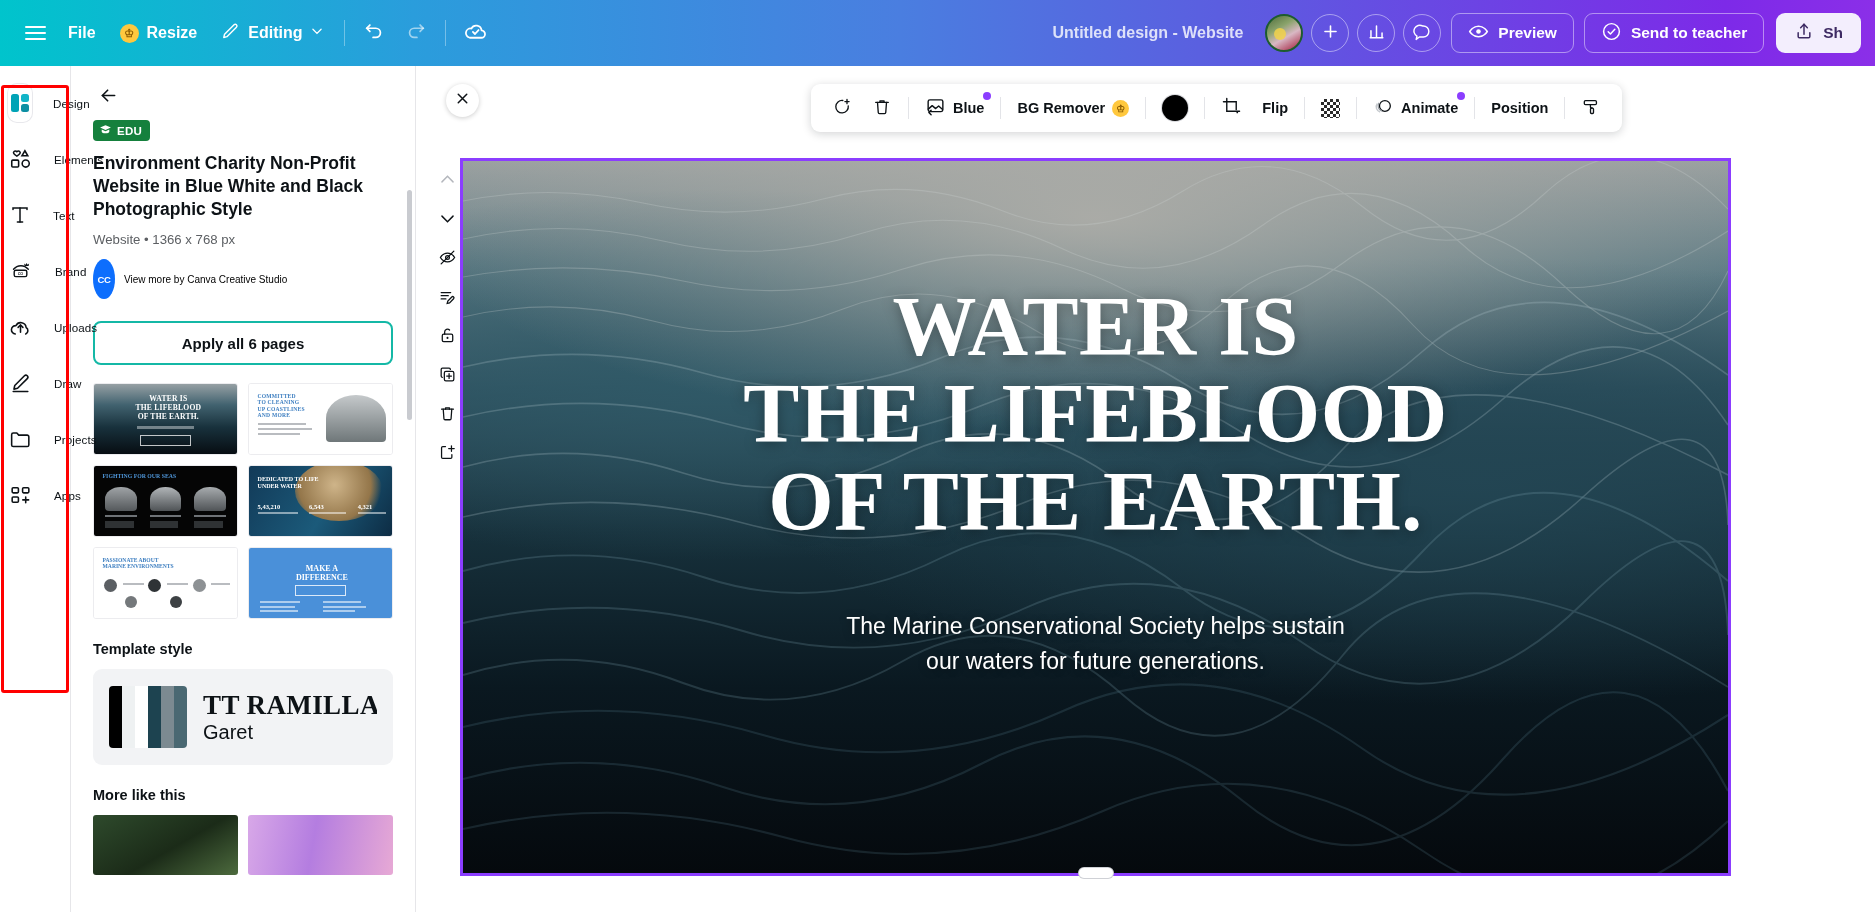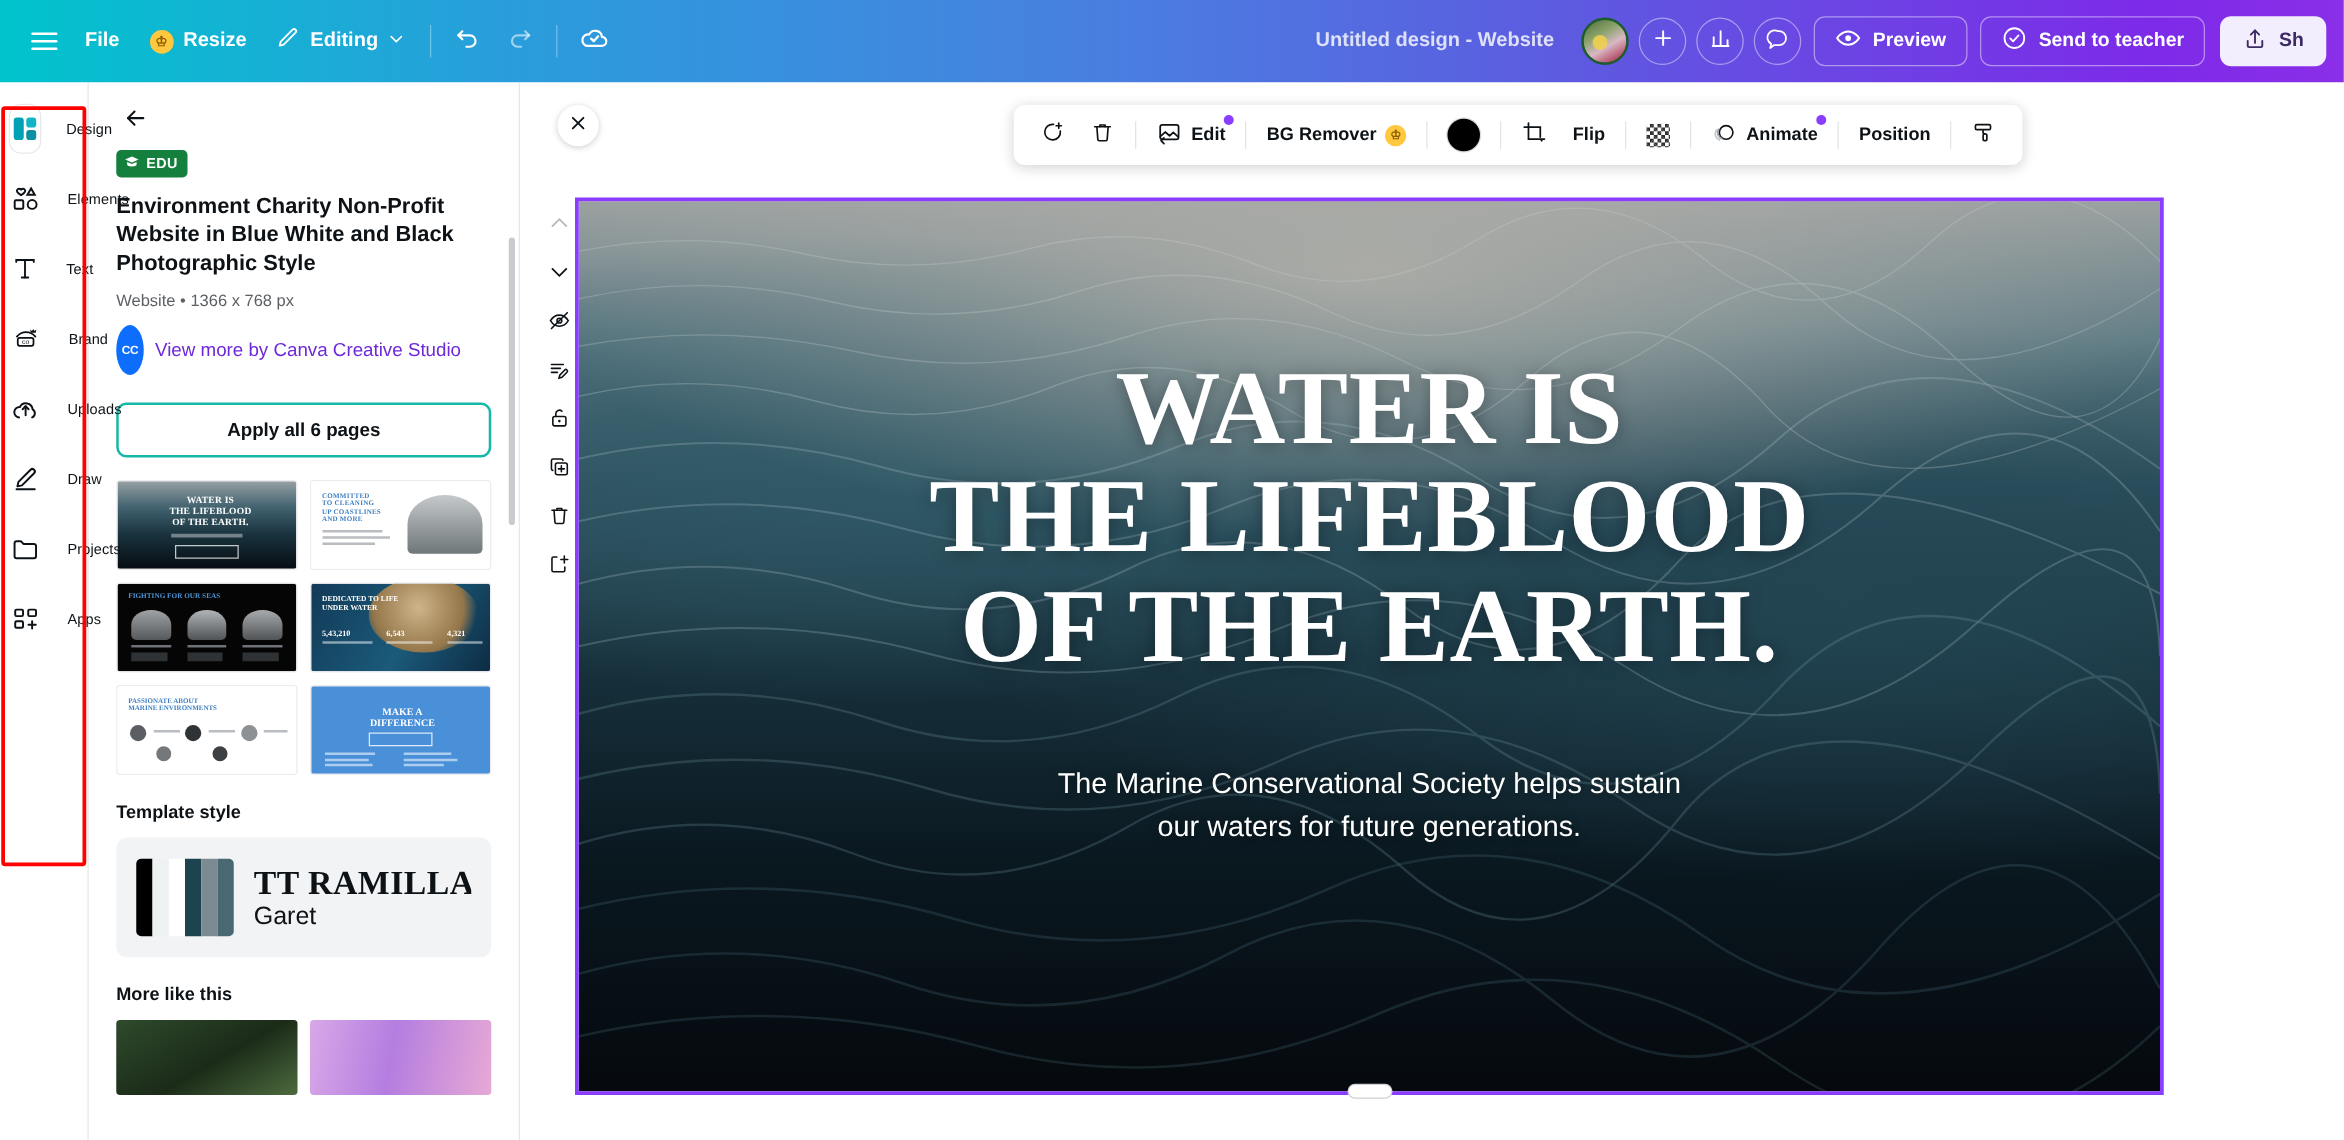--- a/index.html
+++ b/index.html
@@ -130,21 +130,21 @@
     color: #0d1216; margin-bottom: 11px;
   }
   .tpl-meta { font-size: 13.2px; color: #5c5f63; margin-bottom: 12px; }
   .tpl-author { display: flex; align-items: center; gap: 9px; cursor: pointer; }
   .cc-badge {
     width: 22px; height: 40px; border-radius: 50%;
     background: #0d6efd; color: #fff;
     display: flex; align-items: center; justify-content: center;
     font-size: 9.5px; font-weight: 800; letter-spacing: -.3px;
   }
-  .tpl-author-name { font-size: 15px; color: #6d28d9; }
+  .tpl-author-name { font-size: 10px; color: #000000; }
   .apply-btn {
     margin: 22px 0 18px; width: 100%; height: 44px;
     border: 2px solid #14b8a6; border-radius: 8px;
     background: #fff; color: #0d1216;
     font-size: 15px; font-weight: 700; cursor: pointer;
     font-family: inherit;
   }
   .thumbs { display: grid; grid-template-columns: 1fr 1fr; gap: 10px; }
   .thumb {
     position: relative; height: 72px; border-radius: 3px;
@@ -661,21 +661,21 @@
     </div>
     <div class="st-div"></div>
     <div class="st-item">
       <span>
         <svg width="21" height="21" viewBox="0 0 24 24" fill="none" stroke="#0d1216" stroke-width="1.6" stroke-linecap="round" stroke-linejoin="round">
             <rect x="3.6" y="4.4" width="16.8" height="13.4" rx="2"></rect>
             <path d="M3.8 15l4.4-4 4 3.4 3.4-3 4.2 3.8"></path>
             <path d="M7 21.5l-2.6-2.6 2.6-2.6"></path>
           </svg>
       </span>
-      <span>Edit</span>
+      <span>Blue</span>
       <span class="dot-purple"></span>
     </div>
     <div class="st-div"></div>
     <div class="st-item">
       <span>BG Remover</span>
       <span class="mini-crown">♔</span>
     </div>
     <div class="st-div"></div>
     <div class="st-item">
       <span class="color-swatch"></span>

